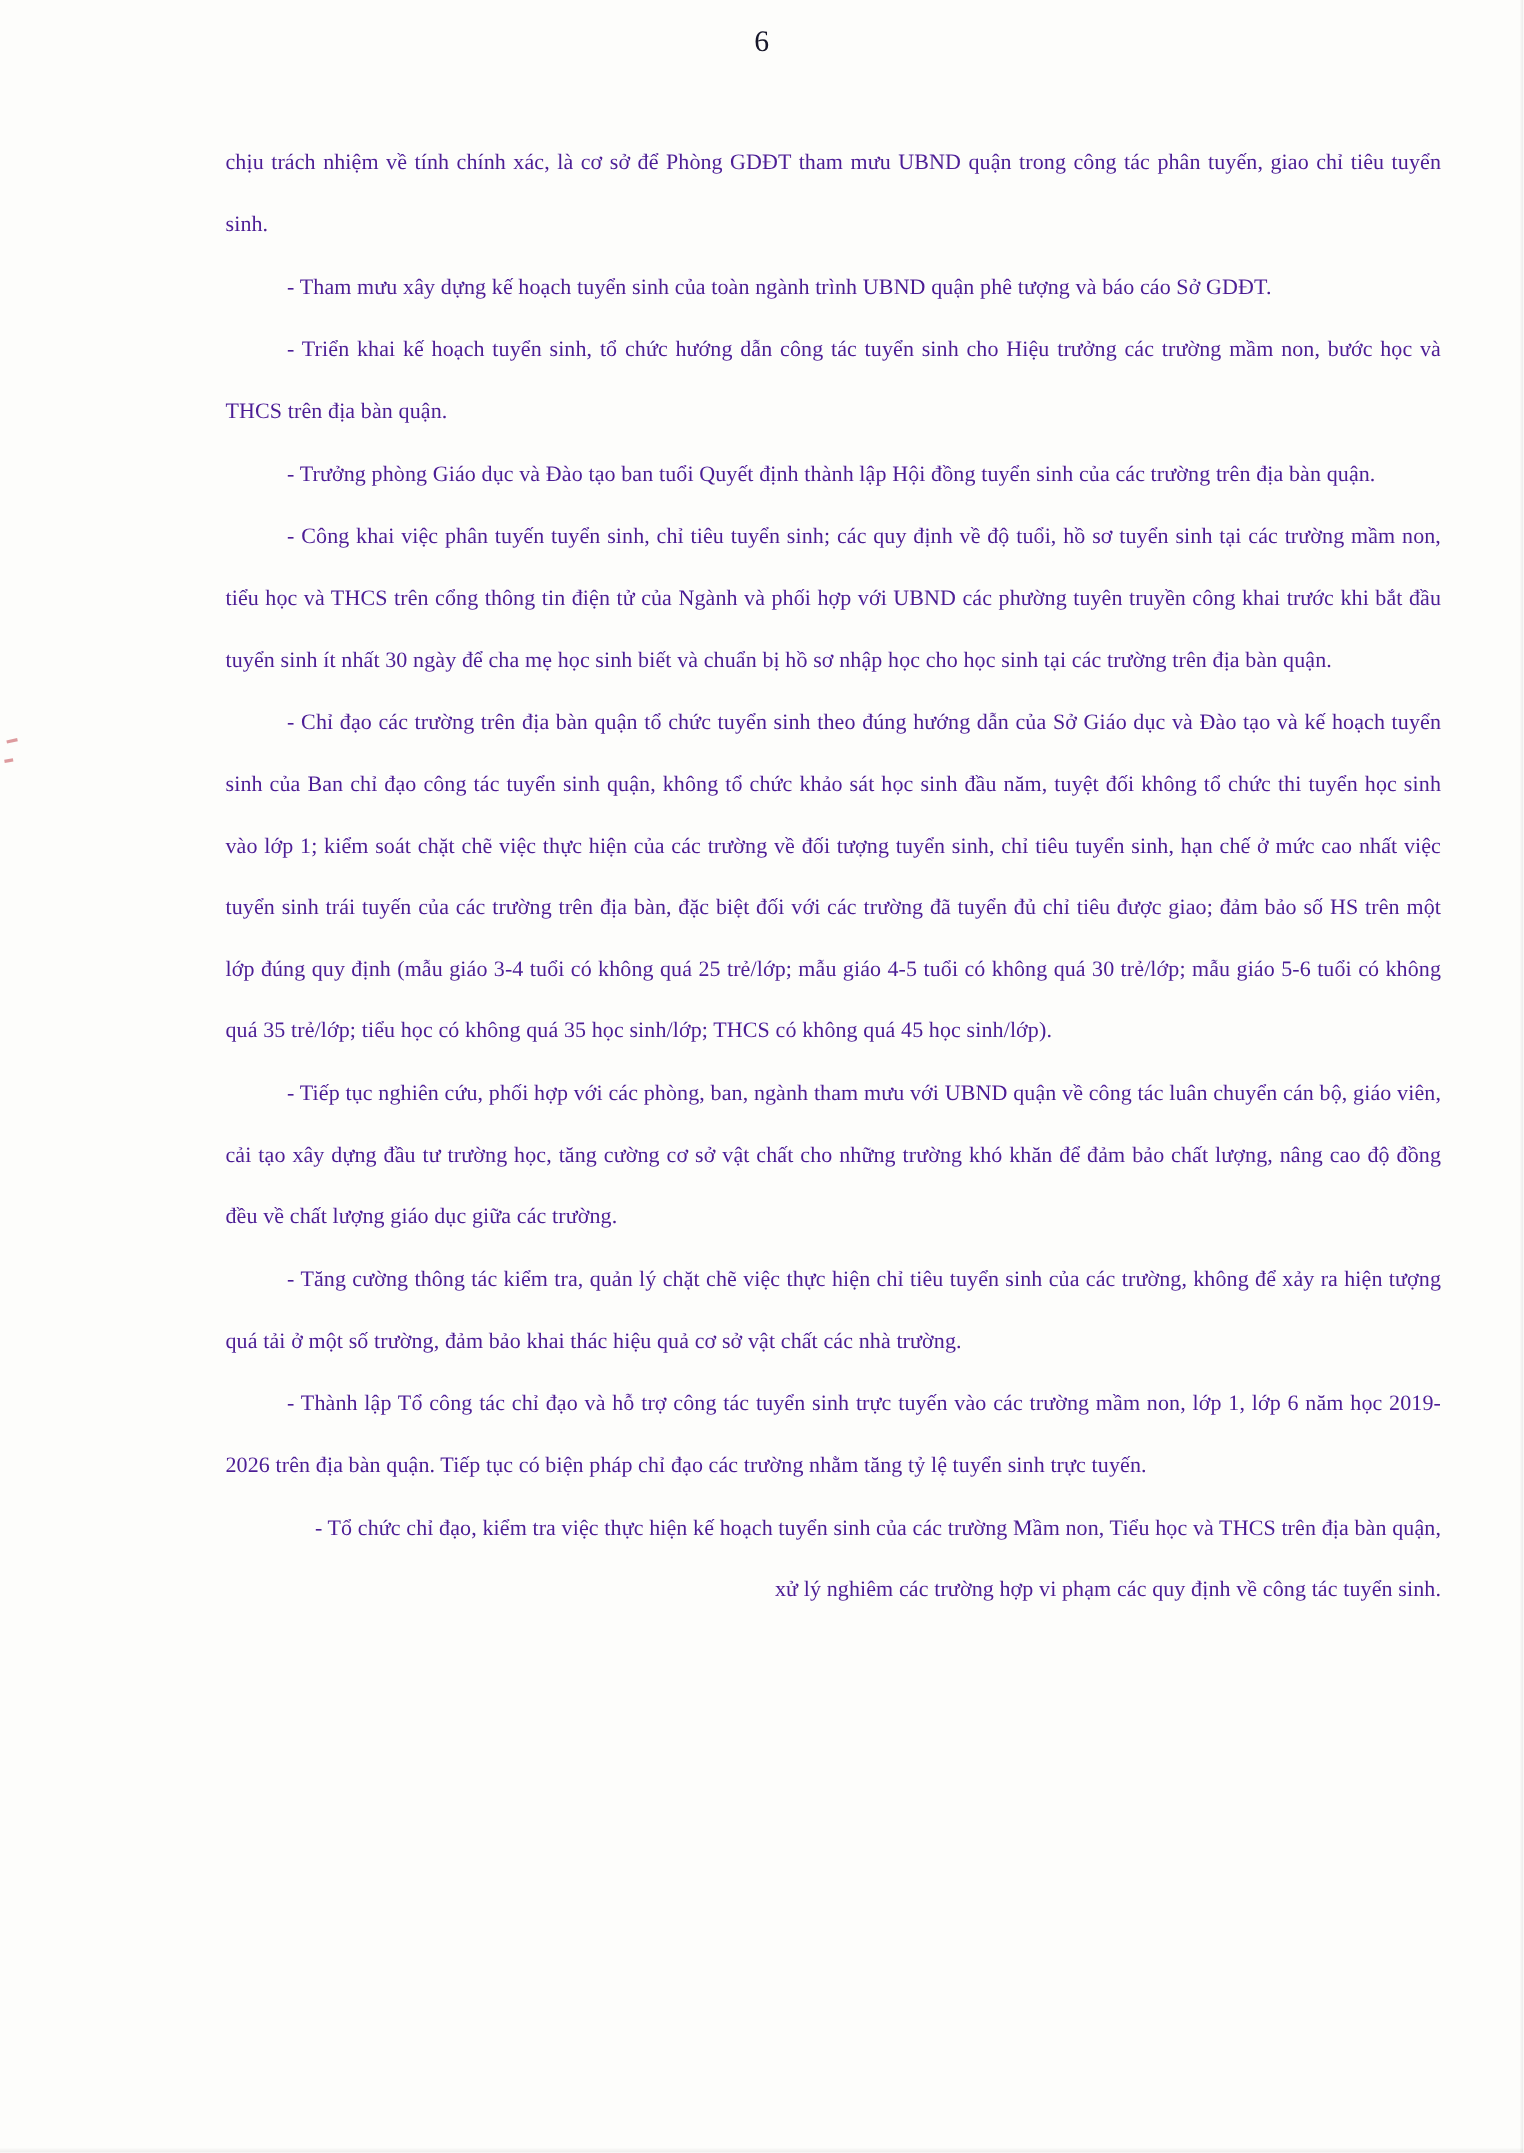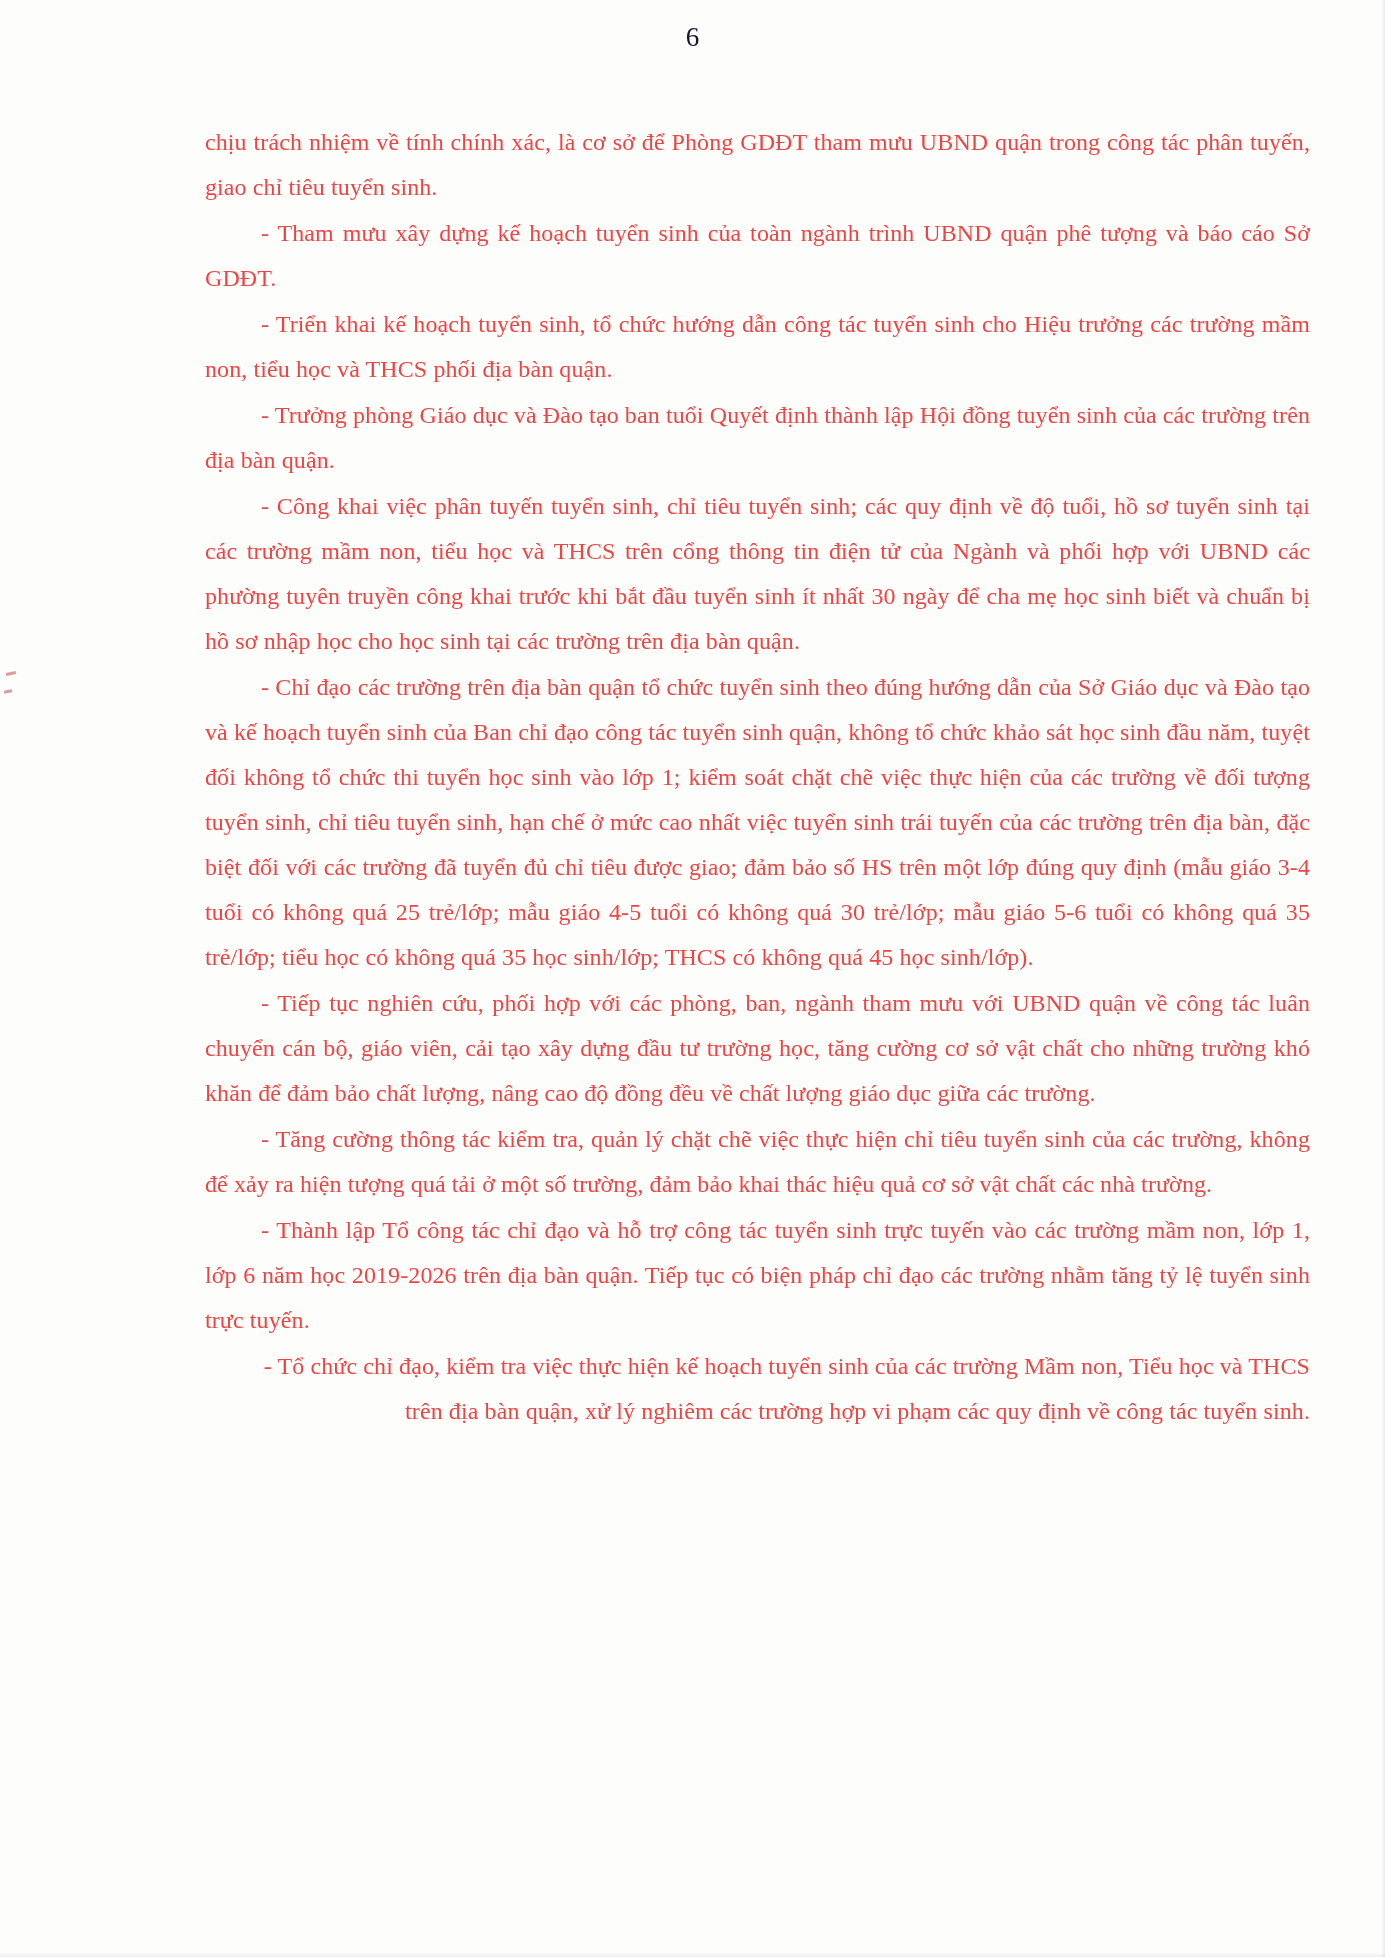--- a/index.html
+++ b/index.html
@@ -34,25 +34,25 @@
     color: #17172a;
   }
   .body-text {
     position: absolute;
     left: 205px;
     top: 120px;
     width: 1105px;
   }
   .body-text p {
     margin: 0 0 1px 0;
-    font-size: 24px;
-    line-height: 45px;
+    font-size: 20px;
+    line-height: 56px;
     text-align: justify;
     text-justify: inter-word;
-    color: #ef4444;
+    color: #4c1d95;
     letter-spacing: 0.1px;
   }
   .body-text p.indent {
     text-indent: 56px;
   }
   .body-text p:last-child {
     text-align: right;
   }
   
   .edge-mark {
@@ -82,21 +82,21 @@
 </head>
 <body>
 
 <div class="page">
 
   <div class="page-number">6</div>
 
   <div class="body-text">
     <p>chịu trách nhiệm về tính chính xác, là cơ sở để Phòng GDĐT tham mưu UBND quận trong công tác phân tuyến, giao chỉ tiêu tuyển sinh.</p>
     <p class="indent">- Tham mưu xây dựng kế hoạch tuyển sinh của toàn ngành trình UBND quận phê tượng và báo cáo Sở GDĐT.</p>
-    <p class="indent">- Triển khai kế hoạch tuyển sinh, tổ chức hướng dẫn công tác tuyển sinh cho Hiệu trưởng các trường mầm non, tiểu học và THCS phối địa bàn quận.</p>
+    <p class="indent">- Triển khai kế hoạch tuyển sinh, tổ chức hướng dẫn công tác tuyển sinh cho Hiệu trưởng các trường mầm non, bước học và THCS trên địa bàn quận.</p>
     <p class="indent">- Trưởng phòng Giáo dục và Đào tạo ban tuổi Quyết định thành lập Hội đồng tuyển sinh của các trường trên địa bàn quận.</p>
     <p class="indent">- Công khai việc phân tuyến tuyển sinh, chỉ tiêu tuyển sinh; các quy định về độ tuổi, hồ sơ tuyển sinh tại các trường mầm non, tiểu học và THCS trên cổng thông tin điện tử của Ngành và phối hợp với UBND các phường tuyên truyền công khai trước khi bắt đầu tuyển sinh ít nhất 30 ngày để cha mẹ học sinh biết và chuẩn bị hồ sơ nhập học cho học sinh tại các trường trên địa bàn quận.</p>
     <p class="indent">- Chỉ đạo các trường trên địa bàn quận tổ chức tuyển sinh theo đúng hướng dẫn của Sở Giáo dục và Đào tạo và kế hoạch tuyển sinh của Ban chỉ đạo công tác tuyển sinh quận, không tổ chức khảo sát học sinh đầu năm, tuyệt đối không tổ chức thi tuyển học sinh vào lớp 1; kiểm soát chặt chẽ việc thực hiện của các trường về đối tượng tuyển sinh, chỉ tiêu tuyển sinh, hạn chế ở mức cao nhất việc tuyển sinh trái tuyến của các trường trên địa bàn, đặc biệt đối với các trường đã tuyển đủ chỉ tiêu được giao; đảm bảo số HS trên một lớp đúng quy định (mẫu giáo 3-4 tuổi có không quá 25 trẻ/lớp; mẫu giáo 4-5 tuổi có không quá 30 trẻ/lớp; mẫu giáo 5-6 tuổi có không quá 35 trẻ/lớp; tiểu học có không quá 35 học sinh/lớp; THCS có không quá 45 học sinh/lớp).</p>
     <p class="indent">- Tiếp tục nghiên cứu, phối hợp với các phòng, ban, ngành tham mưu với UBND quận về công tác luân chuyển cán bộ, giáo viên, cải tạo xây dựng đầu tư trường học, tăng cường cơ sở vật chất cho những trường khó khăn để đảm bảo chất lượng, nâng cao độ đồng đều về chất lượng giáo dục giữa các trường.</p>
     <p class="indent">- Tăng cường thông tác kiểm tra, quản lý chặt chẽ việc thực hiện chỉ tiêu tuyển sinh của các trường, không để xảy ra hiện tượng quá tải ở một số trường, đảm bảo khai thác hiệu quả cơ sở vật chất các nhà trường.</p>
     <p class="indent">- Thành lập Tổ công tác chỉ đạo và hỗ trợ công tác tuyển sinh trực tuyến vào các trường mầm non, lớp 1, lớp 6 năm học 2019-2026 trên địa bàn quận. Tiếp tục có biện pháp chỉ đạo các trường nhằm tăng tỷ lệ tuyển sinh trực tuyến.</p>
     <p class="indent">- Tổ chức chỉ đạo, kiểm tra việc thực hiện kế hoạch tuyển sinh của các trường Mầm non, Tiểu học và THCS trên địa bàn quận, xử lý nghiêm các trường hợp vi phạm các quy định về công tác tuyển sinh.</p>
   </div>
 
   <div class="edge-mark mark1"></div>

